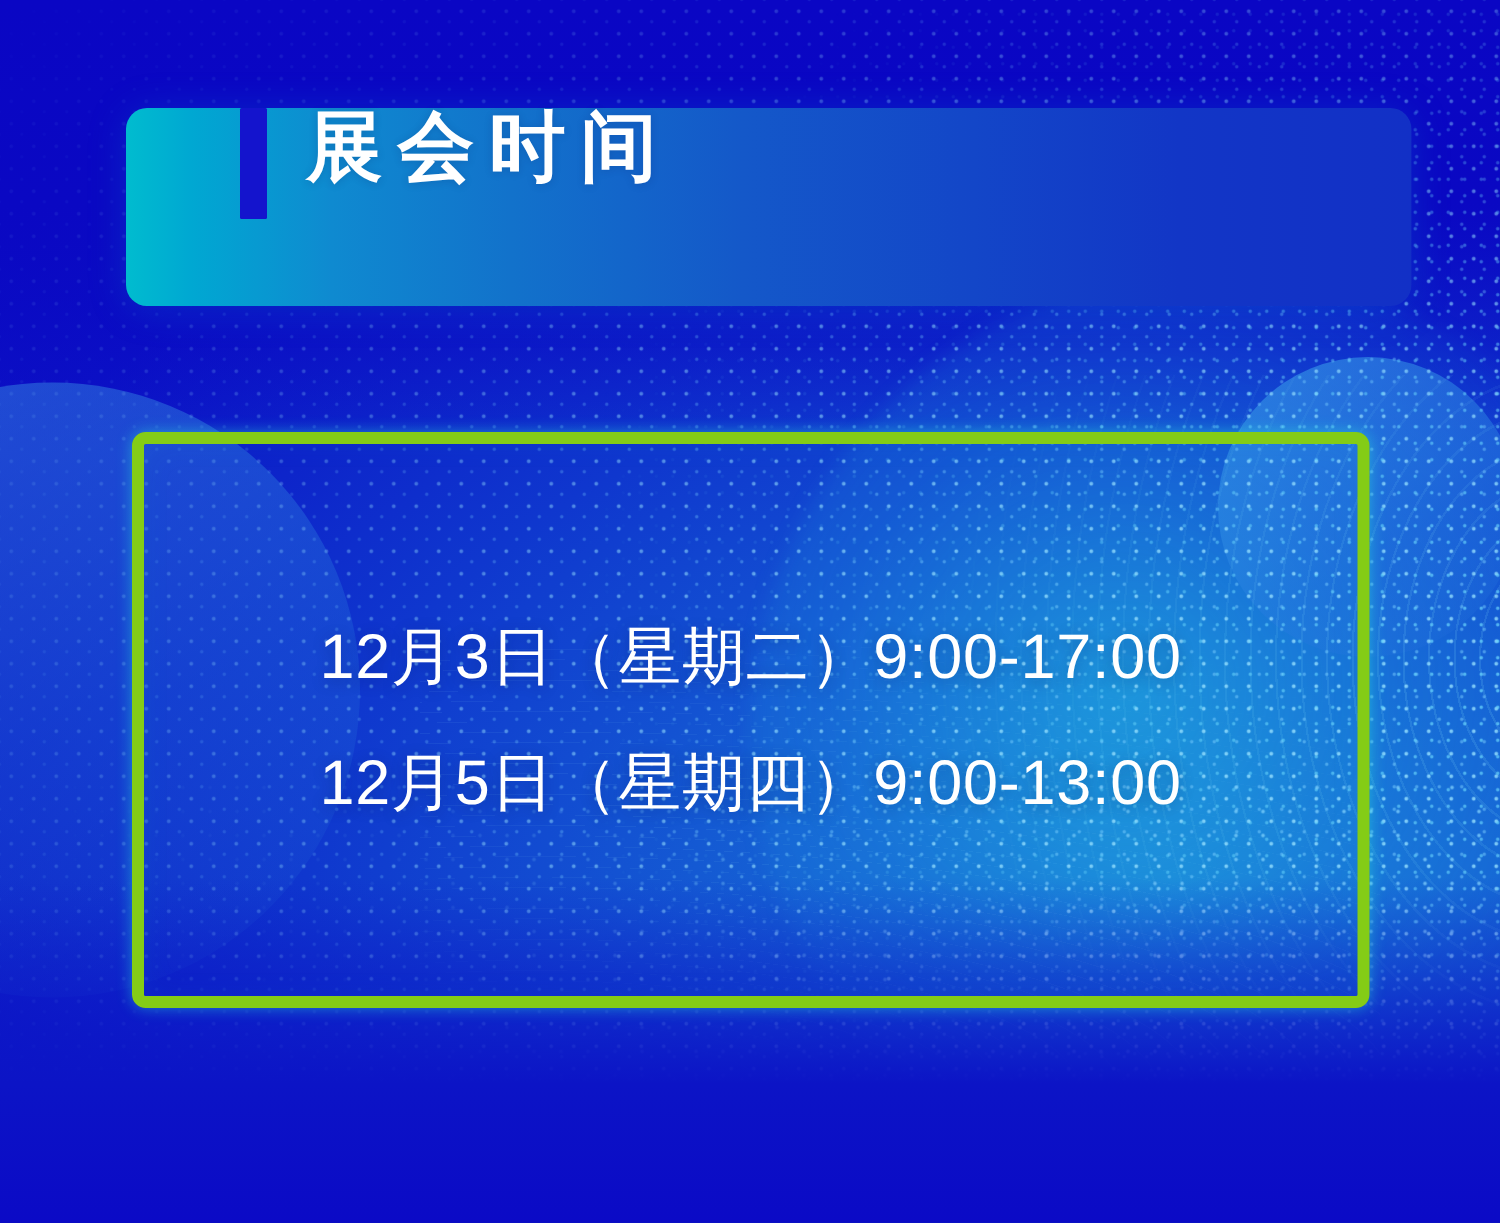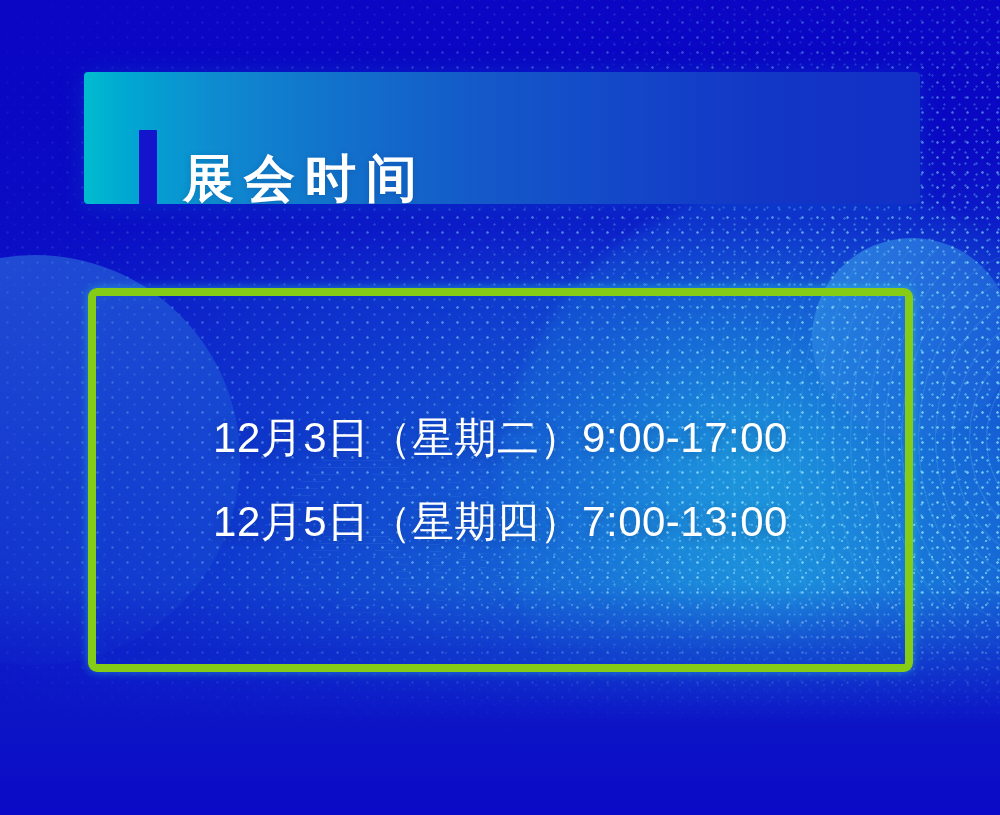--- a/index.html
+++ b/index.html
@@ -138,33 +138,34 @@
   }
 
   
 
   .banner {
     position: absolute;
     left: 84px;
     top: 72px;
     width: 836px;
     height: 132px;
-    border-radius: 4px;
+    border-radius: 14px;
     background: linear-gradient(90deg,
       #00bccf 0%,
       #00a8d2 5%,
       #0f8ad0 16%,
       #1272cb 30%,
       #1458c9 48%,
       #1346c8 66%,
       #1236c6 82%,
       #1230c6 100%);
     display: flex;
-    align-items: flex-end;
+    align-items: flex-start;
     box-shadow: 0 2px 26px rgba(0, 140, 210, 0.22);
+    padding-left: 21px;
   }
 
   .banner-accent-bar {
     width: 18px;
     height: 74px;
     background: #1414cd;
     margin-left: 55px;
     flex: 0 0 auto;
     border-radius: 1px;
   }
@@ -237,17 +238,17 @@
   <div class="bg-deep-bottom"></div>
 
   <div class="banner">
     <div class="banner-accent-bar"></div>
     <div class="banner-title">展会时间</div>
   </div>
 
   <div class="schedule-frame">
     <ul class="schedule-list">
       <li class="schedule-item">12月3日（星期二）9:00-17:00</li>
-      <li class="schedule-item">12月5日（星期四）7:00-13:00</li>
+      <li class="schedule-item">12月5日（星期四）9:00-13:00</li>
     </ul>
   </div>
 
 </div>
 
 </body></html>

